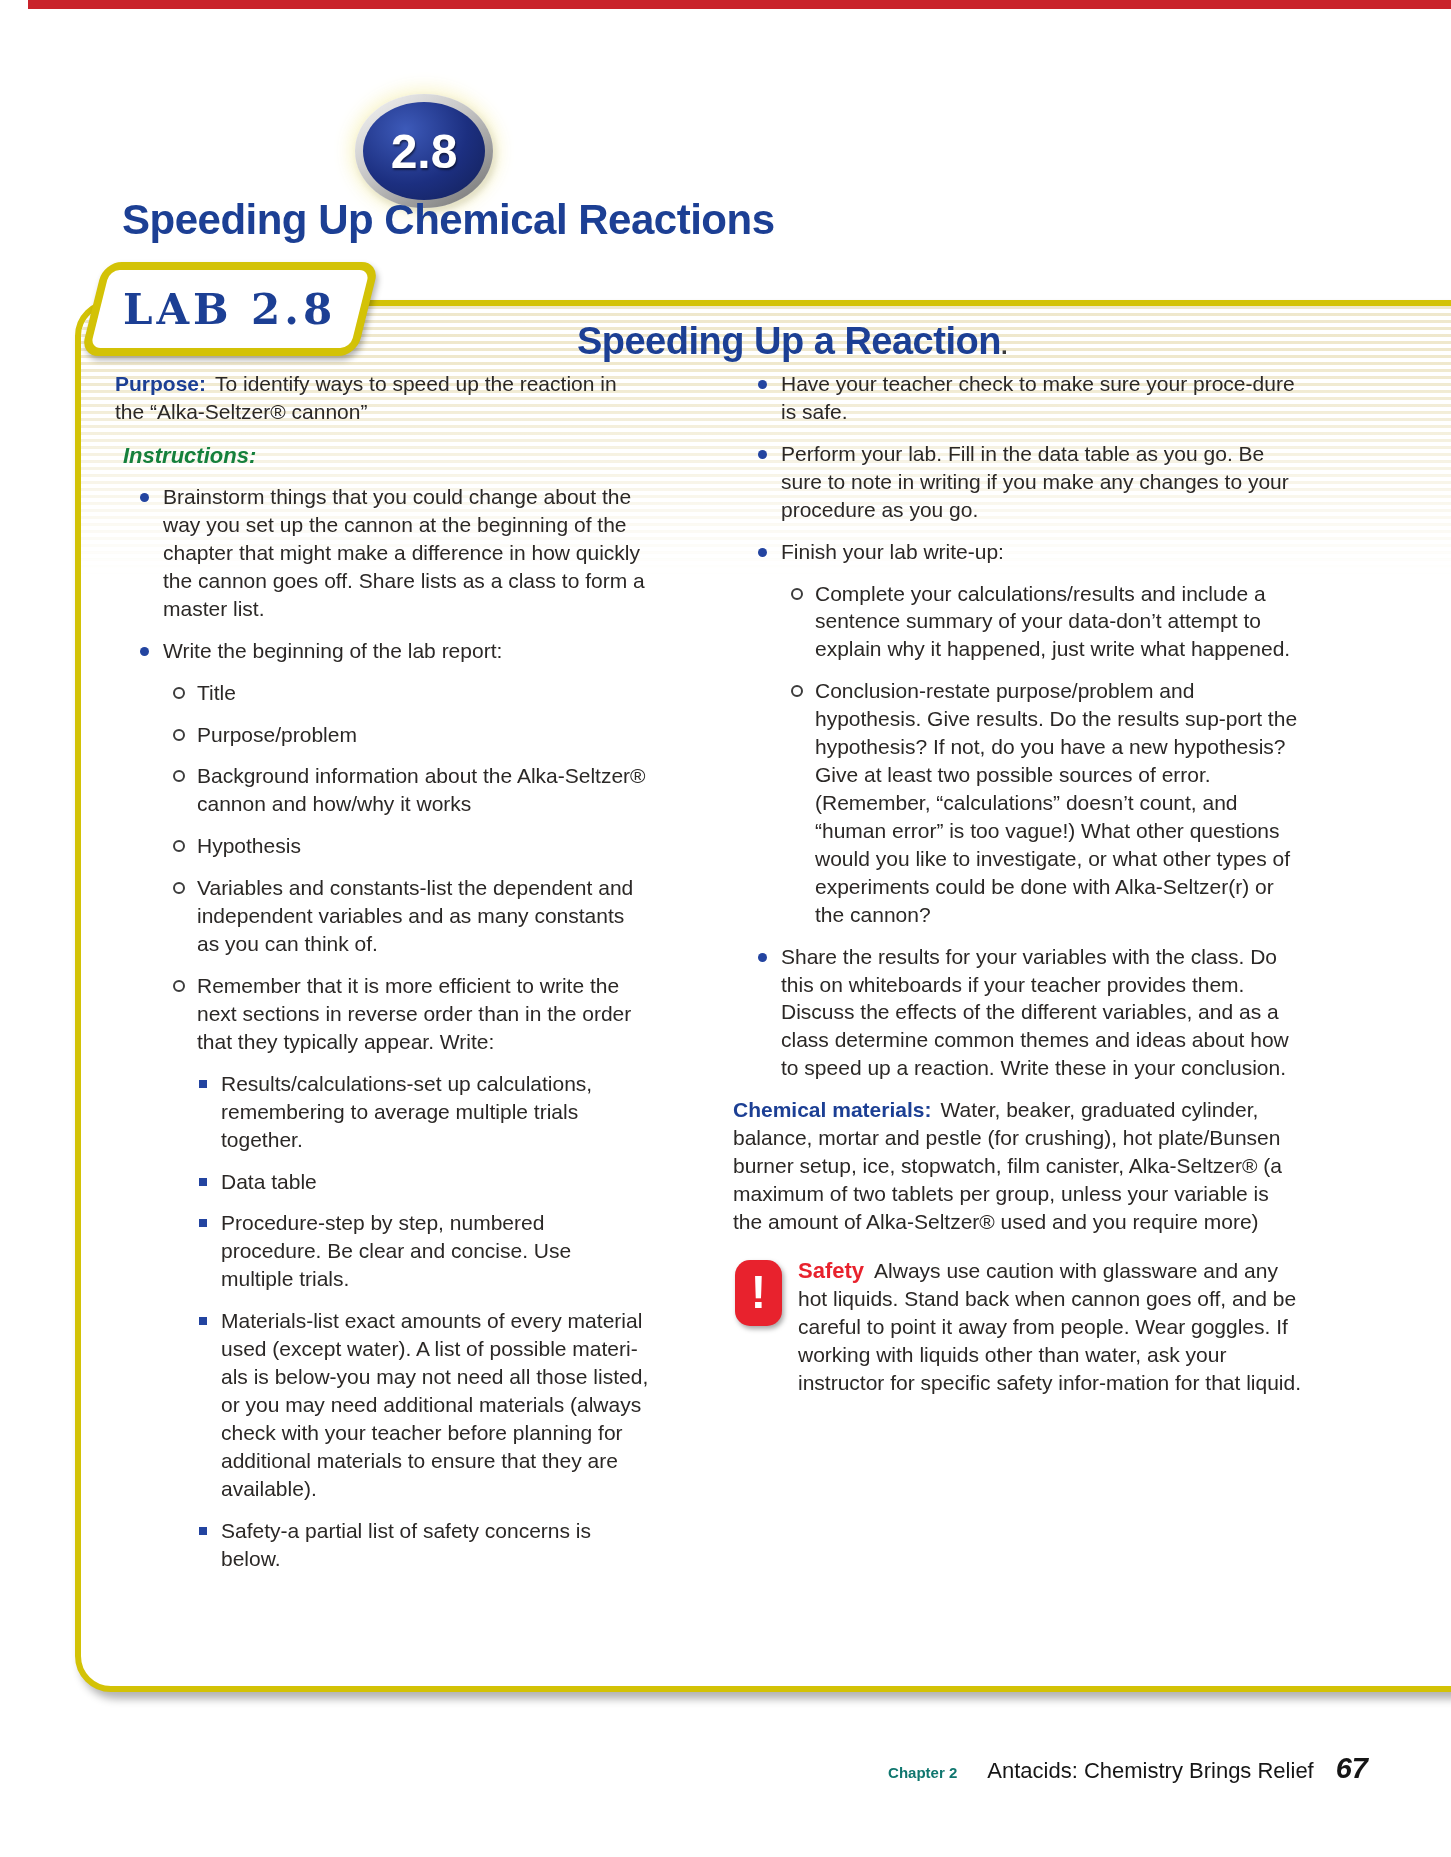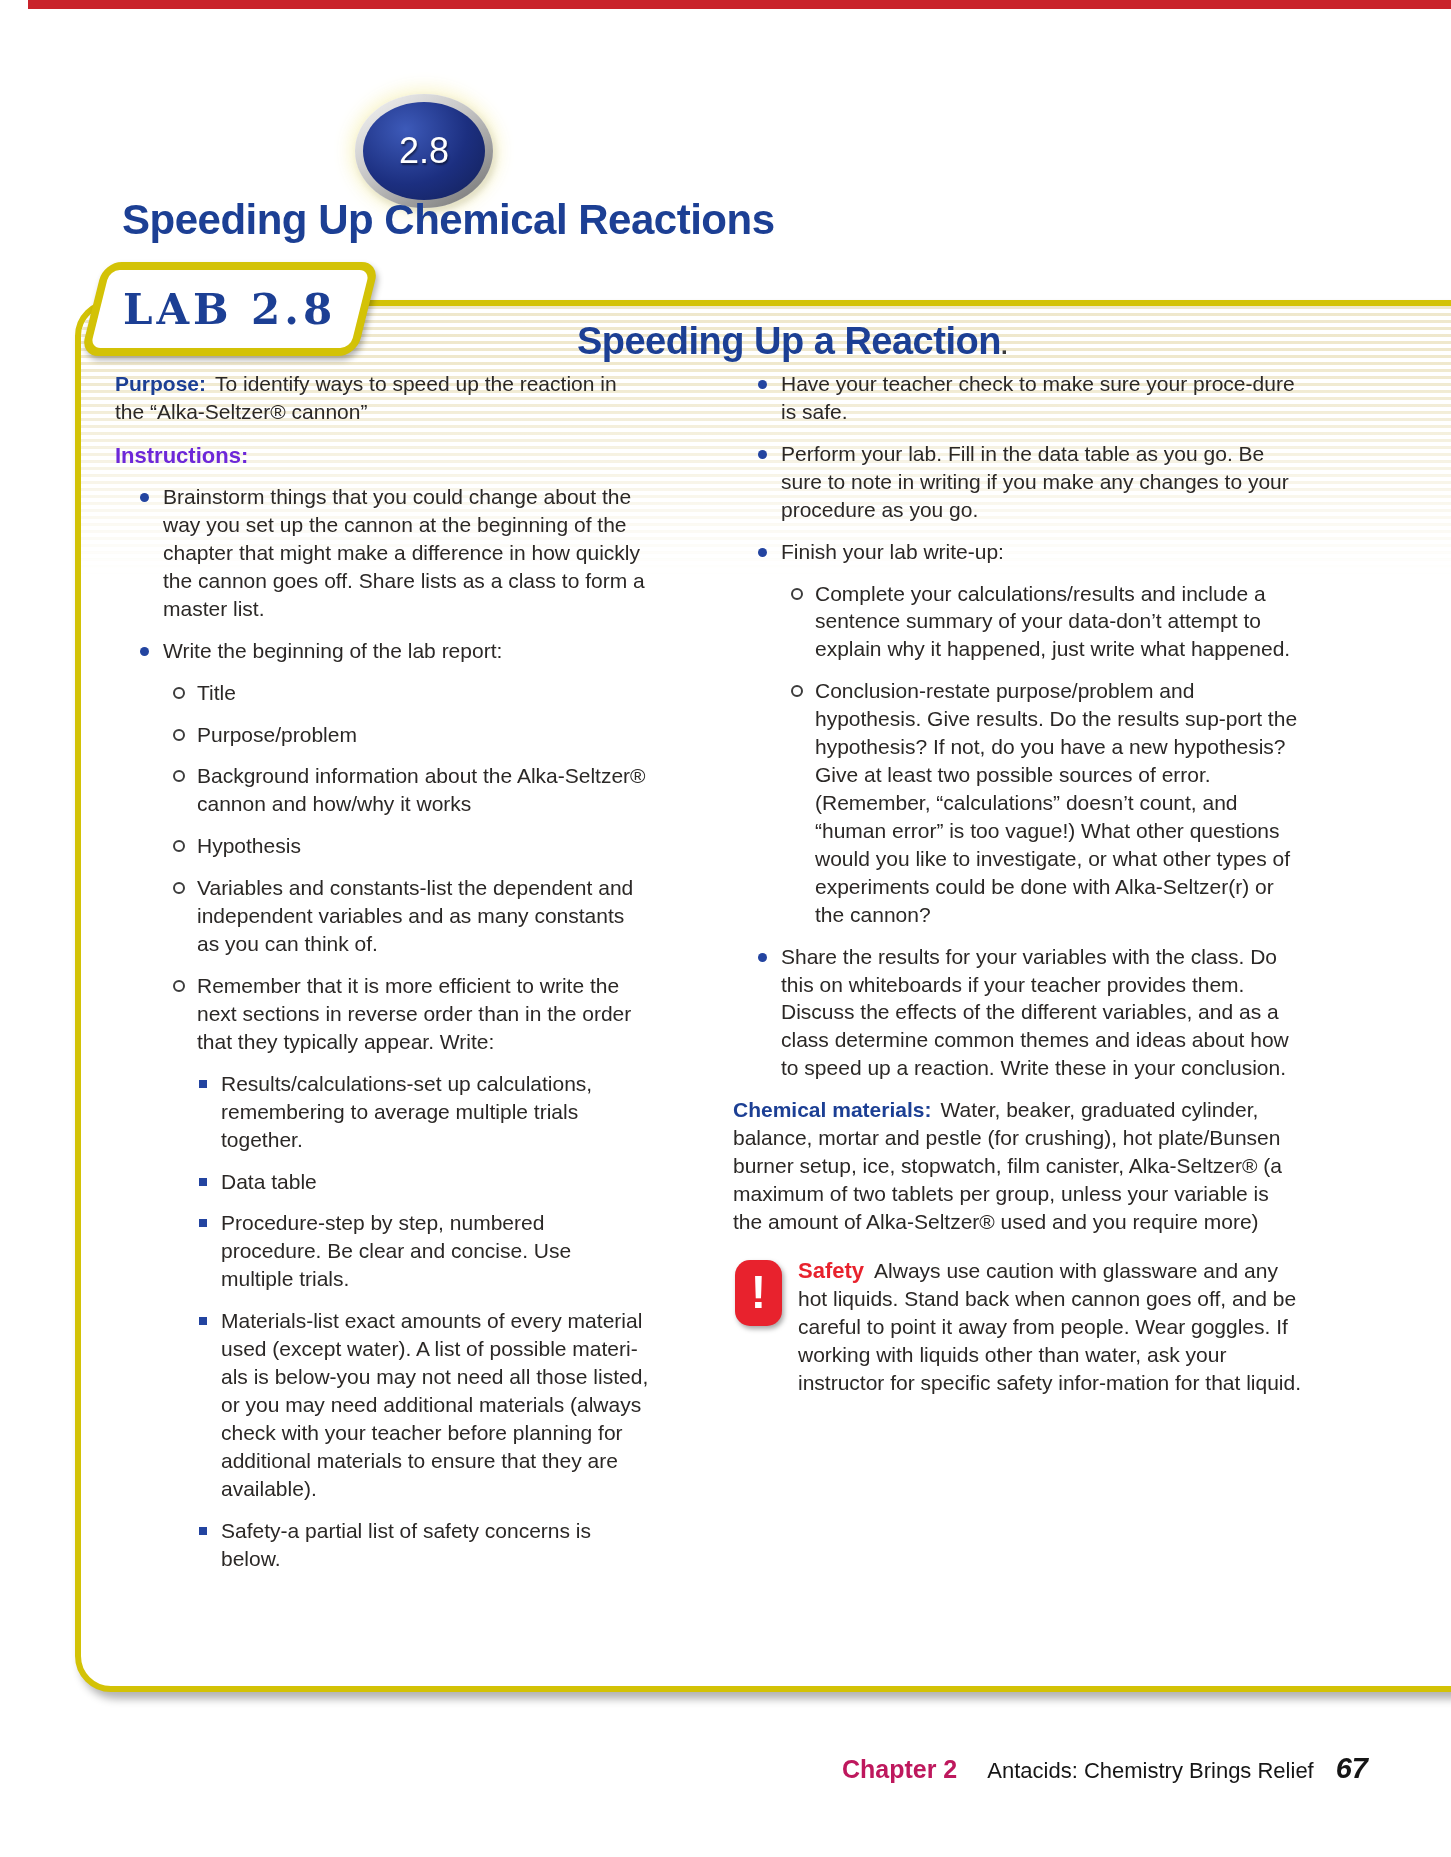--- a/index.html
+++ b/index.html
@@ -36,21 +36,21 @@
     background:linear-gradient(145deg,#f7f7f7 0%,#c4c4c4 45%,#6f6f6f 100%);
     border-radius:50%; padding:8px;
     box-shadow:0 0 16px 6px rgba(250,245,205,.95), 2px 3px 6px rgba(0,0,0,.35);
   }
   .badge-oval-inner {
     width:100%; height:100%; border-radius:50%;
     background:radial-gradient(ellipse at 35% 28%, #3d5ab9 0%, #1c2f80 55%, #121f55 100%);
     display:flex; align-items:center; justify-content:center;
   }
   .badge-oval-inner span {
-    font-size:36px; font-weight:normal; color:#ffffff;
+    font-size:48px; font-weight:bold; color:#ffffff;
     text-shadow:1px 2px 2px rgba(0,0,0,.5);
   }
 
   
   .page-title {
     position:absolute; left:122px; top:196px;
     font-size:42px; font-weight:bold; color:#1c3f94; letter-spacing:-.5px;
   }
 
   
@@ -89,21 +89,21 @@
     font-size:38px; font-weight:bold; color:#1c3f94; letter-spacing:-.5px;
   }
   .lab-title .period { color:#3a3a3a; font-size:24px; font-weight:bold; }
 
   .col { position:absolute; top:64px; font-size:21px; line-height:1.33; }
   .col-left  { left:34px;  width:534px; }
   .col-right { left:652px; width:570px; }
 
   .para { margin-bottom:15px; }
   .lead-label { font-weight:bold; color:#1c3f94; padding-right:9px; }
-  .subhead { font-weight:bold; color:#6d28d9; font-size:22px; margin:4px 0 13px 0; }
+  .subhead { font-weight:bold; color:#15803d; font-size:22px; margin:4px 0 13px 8px;font-style:italic; }
 
   .li1, .li2, .li3 { position:relative; margin-bottom:14px; }
   .li1 { margin-left:22px; padding-left:26px; }
   .li1::before {
     content:""; position:absolute; left:3px; top:10px;
     width:9px; height:9px; border-radius:50%; background:#2344a0;
   }
   .li2 { margin-left:56px; padding-left:26px; }
   .li2::before {
     content:""; position:absolute; left:2px; top:8px;
@@ -128,21 +128,21 @@
   .safety-icon span {
     color:#ffffff; font-weight:bold; font-size:46px; line-height:1;
     transform:translateY(-1px);
   }
   .safety-label { font-weight:bold; color:#e8222d; padding-right:10px; font-size:22px; }
 
   .footer {
     position:absolute; right:83px; top:1752px;
     display:flex; align-items:baseline;
   }
-  .footer .chap { font-weight:bold; font-size:25px; color:#be185d; }
+  .footer .chap { font-weight:bold; font-size:15px; color:#0f766e; }
   .footer .chap-title { font-size:22px; color:#161616; margin-left:30px; }
   .footer .pageno { font-weight:bold; font-size:29px; color:#161616; margin-left:22px;font-style:italic; }
 </style>
 </head>
 <body>
 
 <div class="page">
 
   <div class="top-bar"></div>
 

